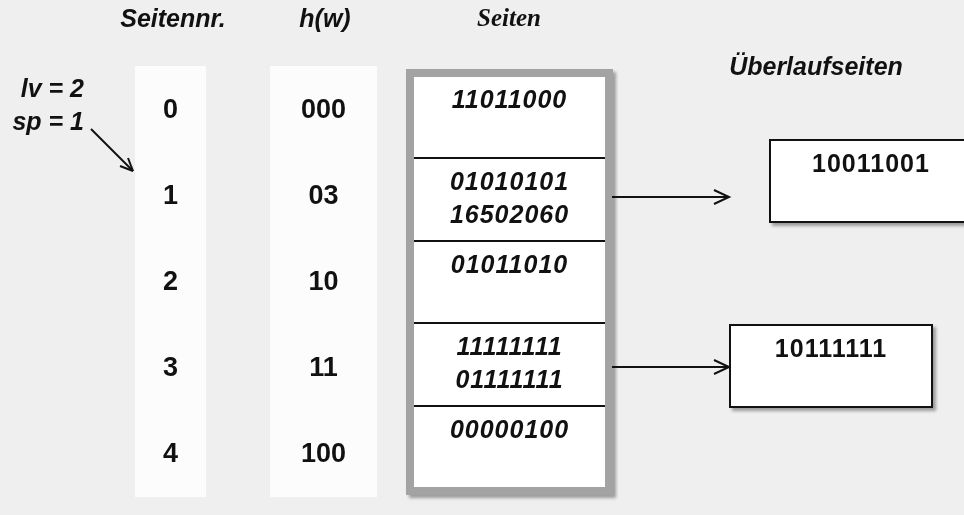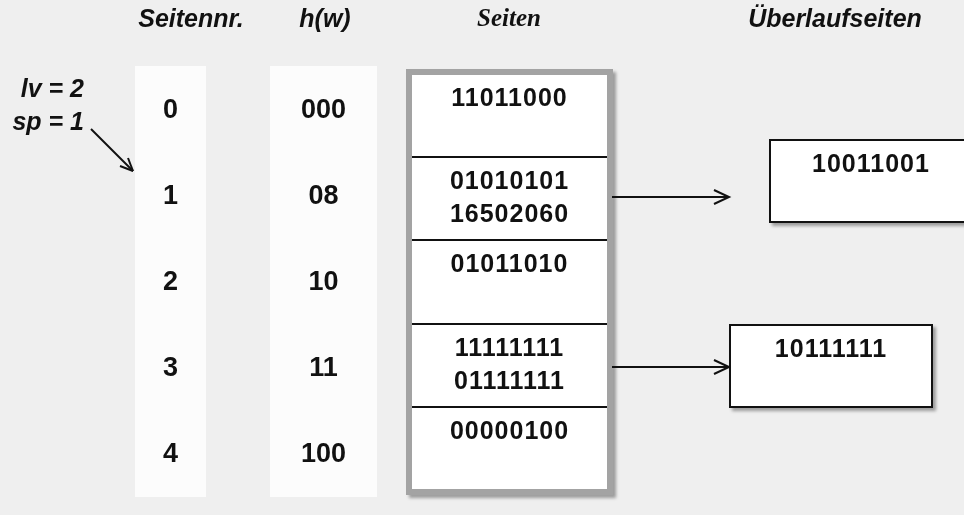--- a/index.html
+++ b/index.html
@@ -16,24 +16,24 @@
 
   .hdr {
     position: absolute;
     top: 4px;
     font-style: italic;
     font-weight: 600;
     font-size: 25px;
     text-align: center;
     white-space: nowrap;
   }
-  .hdr-seitennr   { left: 131px; width: 120px; }
+  .hdr-seitennr   { left: 113px; width: 120px; }
   .hdr-hash       { left: 280px; width:  90px; }
   .hdr-seiten     { left: 454px; width: 110px; font-family: Liberation Serif, serif; }
-  .hdr-ueberlauf  { left: 735px; width: 200px; }
+  .hdr-ueberlauf  { left: 716px; width: 200px; margin-top: 48px; }
 
   .annotation {
     position: absolute;
     left: 4px;
     top: 72px;
     width: 80px;
     text-align: right;
     font-style: italic;
     font-weight: 700;
     font-size: 25px;
@@ -60,24 +60,25 @@
     font-weight: 600;
   }
 
   .pages-table {
     position: absolute;
     left: 406px;
     top: 69px;
     width: 207px;
     height: 426px;
     background: #ffffff;
-    border: 6px solid #a3a3a3;
+    border: 8px solid #a3a3a3;
     box-shadow: 3px 3px 3px rgba(0,0,0,0.35);
     display: flex;
     flex-direction: column;
+    font-style: italic;
   }
   .page-row {
     flex: 1;
     border-bottom: 2px solid #111;
     text-align: center;
     padding-top: 6px;
     font-size: 25px;
     font-weight: 600;
     line-height: 33px;
     letter-spacing: 1px;
@@ -130,21 +131,21 @@
   <div class="strip strip-pagenr">
     <div class="strip-cell">0</div>
     <div class="strip-cell">1</div>
     <div class="strip-cell">2</div>
     <div class="strip-cell">3</div>
     <div class="strip-cell">4</div>
   </div>
 
   <div class="strip strip-hash">
     <div class="strip-cell">000</div>
-    <div class="strip-cell">08</div>
+    <div class="strip-cell">03</div>
     <div class="strip-cell">10</div>
     <div class="strip-cell">11</div>
     <div class="strip-cell">100</div>
   </div>
 
   <div class="pages-table">
     <div class="page-row">
       <div>11011000</div>
       <div></div>
     </div>

